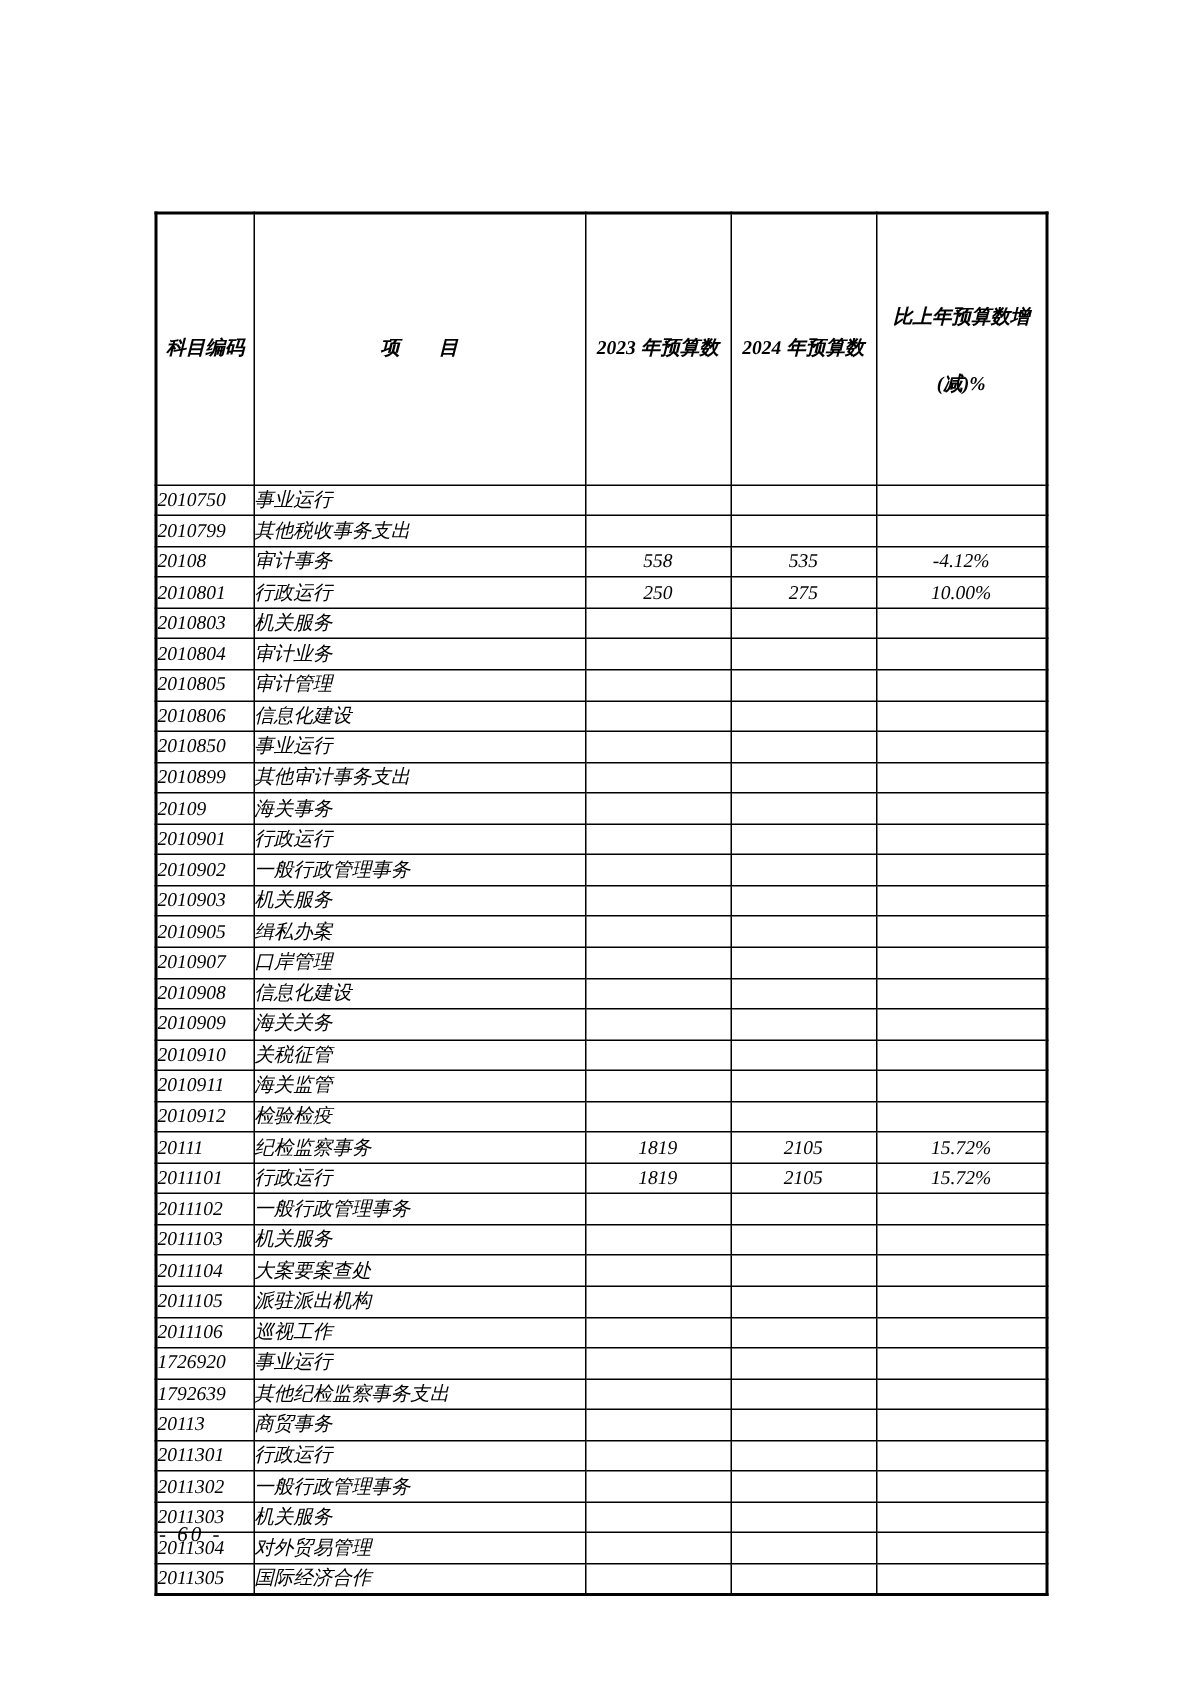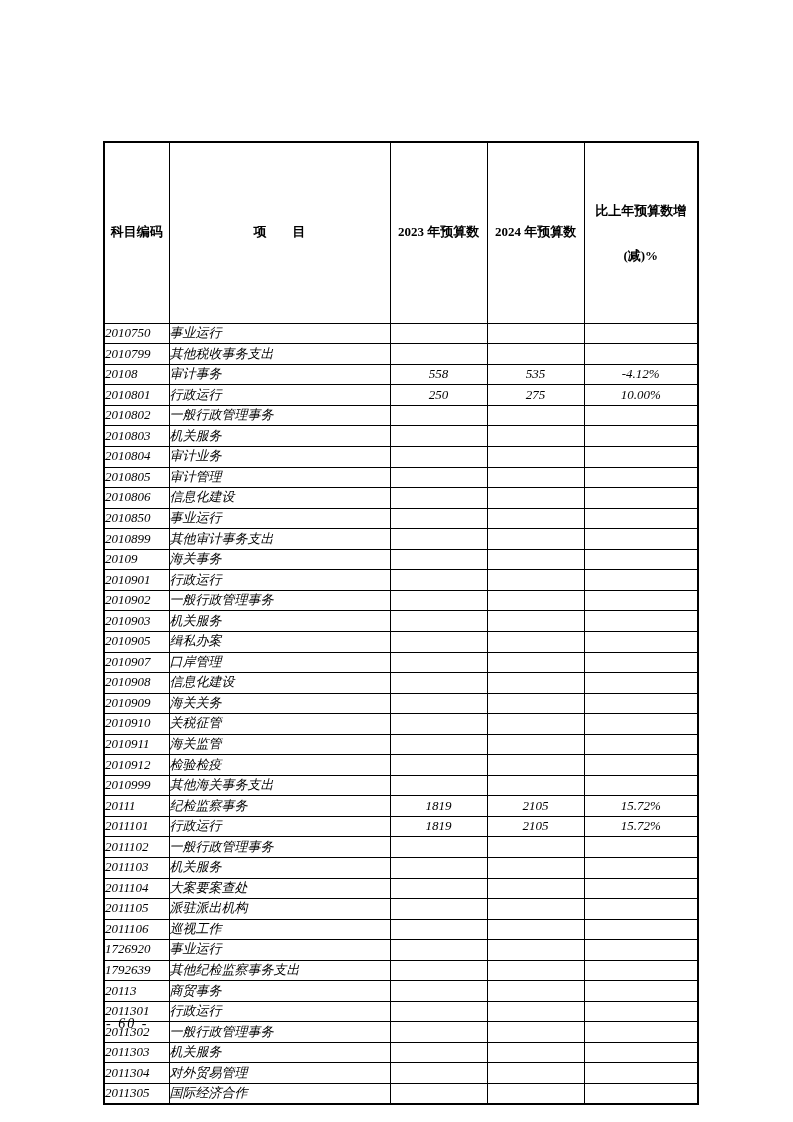--- a/index.html
+++ b/index.html
@@ -36,20 +36,21 @@
     line-height: 1.15;
     overflow: hidden;
     white-space: nowrap;
     vertical-align: middle;
   }
   table.budget thead th {
     font-weight: bold;
     text-align: center;
     height: 34px;
     white-space: pre;
+    font-style: italic;
   }
   .growth-head {
     line-height: 15px;
   }
   table.budget tbody tr {
     height: 20.56px;
     font-style: italic;
   }
   td.c-code {
     text-align: left;
@@ -121,27 +122,20 @@
       <td class="c-pct">-4.12%</td>
     </tr>
         <tr>
       <td class="c-code">2010801</td>
       <td class="c-item">行政运行</td>
       <td class="c-num">250</td>
       <td class="c-num">275</td>
       <td class="c-pct">10.00%</td>
     </tr>
         <tr>
-      <td class="c-code">2010802</td>
-      <td class="c-item">一般行政管理事务</td>
-      <td class="c-num"></td>
-      <td class="c-num"></td>
-      <td class="c-pct"></td>
-    </tr>
-        <tr>
       <td class="c-code">2010803</td>
       <td class="c-item">机关服务</td>
       <td class="c-num"></td>
       <td class="c-num"></td>
       <td class="c-pct"></td>
     </tr>
         <tr>
       <td class="c-code">2010804</td>
       <td class="c-item">审计业务</td>
       <td class="c-num"></td>
@@ -242,27 +236,20 @@
         <tr>
       <td class="c-code">2010911</td>
       <td class="c-item">海关监管</td>
       <td class="c-num"></td>
       <td class="c-num"></td>
       <td class="c-pct"></td>
     </tr>
         <tr>
       <td class="c-code">2010912</td>
       <td class="c-item">检验检疫</td>
-      <td class="c-num"></td>
-      <td class="c-num"></td>
-      <td class="c-pct"></td>
-    </tr>
-        <tr>
-      <td class="c-code">2010999</td>
-      <td class="c-item">其他海关事务支出</td>
       <td class="c-num"></td>
       <td class="c-num"></td>
       <td class="c-pct"></td>
     </tr>
         <tr>
       <td class="c-code">20111</td>
       <td class="c-item">纪检监察事务</td>
       <td class="c-num">1819</td>
       <td class="c-num">2105</td>
       <td class="c-pct">15.72%</td>

